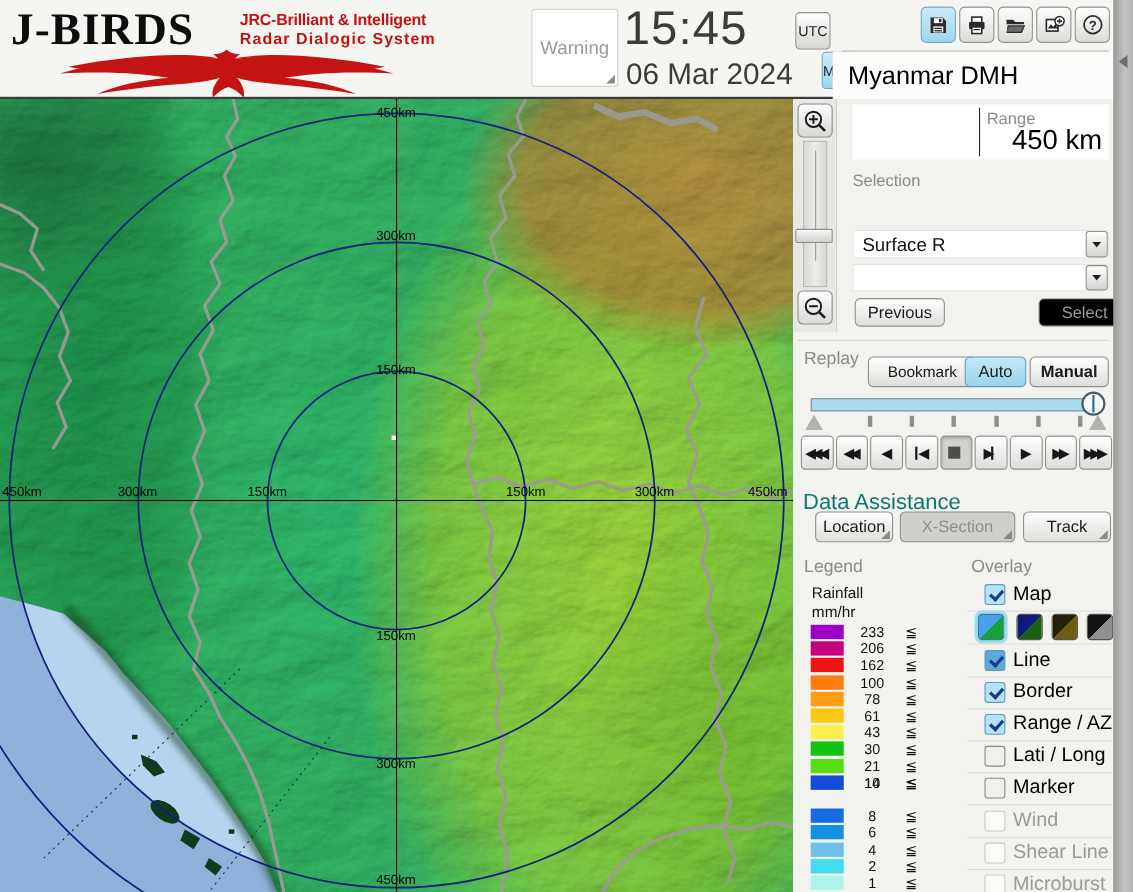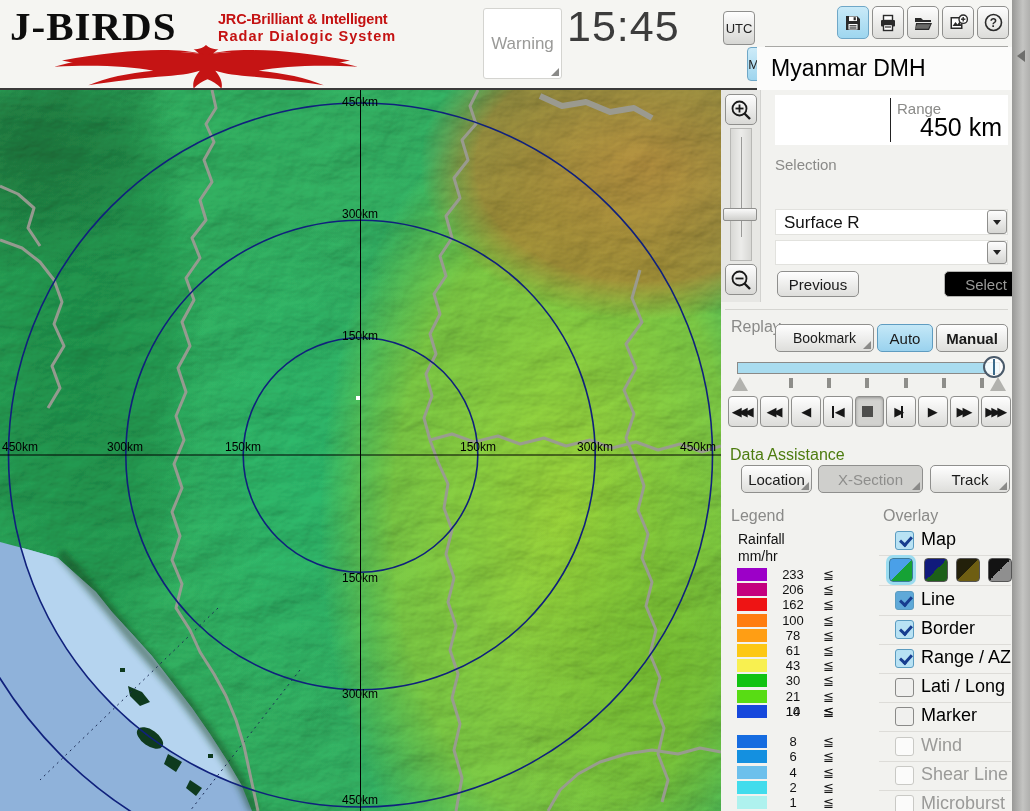--- a/index.html
+++ b/index.html
@@ -77,21 +77,21 @@
   .dd-arrow { width:0; height:0; border-left:4px solid transparent; border-right:4px solid transparent; border-top:5px solid #222; }
   #dd1 { top:88px; } #dd2 { top:119px; } #dd3 { top:150px; height:25px; }
 
   .btn { position:absolute; border:1px solid #8f8f8d; border-radius:5px; font-size:15px; color:#1a1a1a;
     background:linear-gradient(#fefefe,#dededb); display:flex; align-items:center; justify-content:center; }
   #previous-btn { left:56px; top:181px; width:82px; height:26px; }
   #select-btn { left:204px; top:181px; width:84px; height:26px; background:#000000; color:#9a9a98; border-color:#b4b4b1;margin-left:19px; }
 
   #replay-sep { position:absolute; left:4px; top:219px; width:283px; height:1px; background:#d5d5d1; }
   #replay-label { position:absolute; left:10px; top:228px; font-size:16px; color:#8a8a88; }
-  #bookmark-btn { left:54px; top:234px; width:99px; height:28px; font-size:14px; }
+  #bookmark-btn { left:68px; top:234px; width:99px; height:28px; font-size:14px; }
   #auto-btn { left:156px; top:234px; width:56px; height:28px; }
   #auto-btn.on { background:linear-gradient(#c4e8f7,#9ad2ee); border-color:#5f9cc0; }
   #manual-btn { left:215px; top:234px; width:72px; height:28px;font-weight:bold; }
 
   #replay-track { position:absolute; left:16px; top:272px; width:263px; height:12px;
     background:#a9dcef; border:1px solid #8a8a88; }
   #replay-handle { position:absolute; top:-7px; width:22px; height:22px; border:2px solid #4a5a6a;
     border-radius:50%; background:rgba(255,255,255,.85); }
   #replay-handle::after { content:""; position:absolute; left:8px; top:1px; width:2px; height:16px; background:#3a6a8a; }
   #tick-row { position:absolute; left:16px; top:286px; width:263px; height:16px; }
@@ -100,21 +100,21 @@
   .tick { position:absolute; top:2px; width:4px; height:10px; background:#8e8e8a; }
 
   #playback { position:absolute; left:7px; top:306px; width:283px; height:31px; display:flex; gap:2px; }
   .pbtn { flex:1; border:1px solid #8f8f8d; border-radius:4px; background:linear-gradient(#fefefe,#dcdcd9);
     display:flex; align-items:center; justify-content:center; color:#161616;
     font-size:13px; letter-spacing:-4px; padding-right:4px; }
   .pbtn.pressed { background:#d2d2cf; box-shadow:inset 0 1px 3px rgba(0,0,0,.3); }
   .pbar { display:inline-block; width:2px; height:12px; background:#161616; letter-spacing:0; margin:0 1px; }
   .pstop { display:inline-block; width:11px; height:11px; background:#4e4e4c; letter-spacing:0; }
 
-  #da-label { position:absolute; left:9px; top:356px; font-size:16px; color:#4d7c0f; }
+  #da-label { position:absolute; left:9px; top:356px; font-size:20px; color:#0f766e; }
   #loc-btn { left:20px; top:375px; width:71px; height:28px; }
   #xsec-btn { left:97px; top:375px; width:105px; height:28px; background:#cfcfcc; color:#8e8e8c; }
   #track-btn { left:209px; top:375px; width:80px; height:28px; }
 
   #legend-label { position:absolute; left:10px; top:417px; font-size:16px; color:#8a8a88; }
   #overlay-label { position:absolute; left:162px; top:417px; font-size:16px; color:#8a8a88; }
   #legend-unit1 { position:absolute; left:17px; top:441px; font-size:14px; color:#111; }
   #legend-unit2 { position:absolute; left:17px; top:458px; font-size:14px; color:#111; }
   .lg-row { position:absolute; left:16px; width:110px; height:15px; }
   .lg-sw { position:absolute; left:0; top:1px; width:30px; height:13px; }
@@ -155,20 +155,21 @@
         C300,40 330,46 352,56 C318,51 288,47 262,45 C240,43 224,41 212,37
         C218,44 222,52 220,60 C214,54 208,50 202,48 C196,50 190,54 184,60 C182,52 186,44 192,37
         C180,41 164,43 138,45 C112,47 82,51 48,56 C70,46 100,40 132,37 C100,32 62,29 4,32
         C68,14 132,8 191,15 L184,9 C190,10 196,8 200,4 Z"></path>
       <path fill="#c51414" d="M14,24 C90,10 160,6 198,16 C160,10 95,13 30,27 Z"></path>
       <path fill="#c51414" d="M386,24 C310,10 240,6 202,16 C240,10 305,13 370,27 Z"></path>
     </svg>
   </div>
 
   <div id="clock-time">15:45</div>
+  <div id="clock-date">06 Mar 2024</div>
 
   <div class="tzbtn" id="tz-utc">UTC</div>
   <div class="tzbtn on" id="tz-mmt">MMT</div>
 
   <div id="toolbar">
     <div class="toolbtn on">
       <svg width="20" height="20" viewBox="0 0 20 20">
         <path d="M3,3 h11 l3,3 v11 h-14 z" fill="#2a2a2a"></path>
         <rect x="6" y="3.5" width="8" height="4.5" fill="#fff"></rect>
         <rect x="10.6" y="4.2" width="2.2" height="3" fill="#2a2a2a"></rect>

